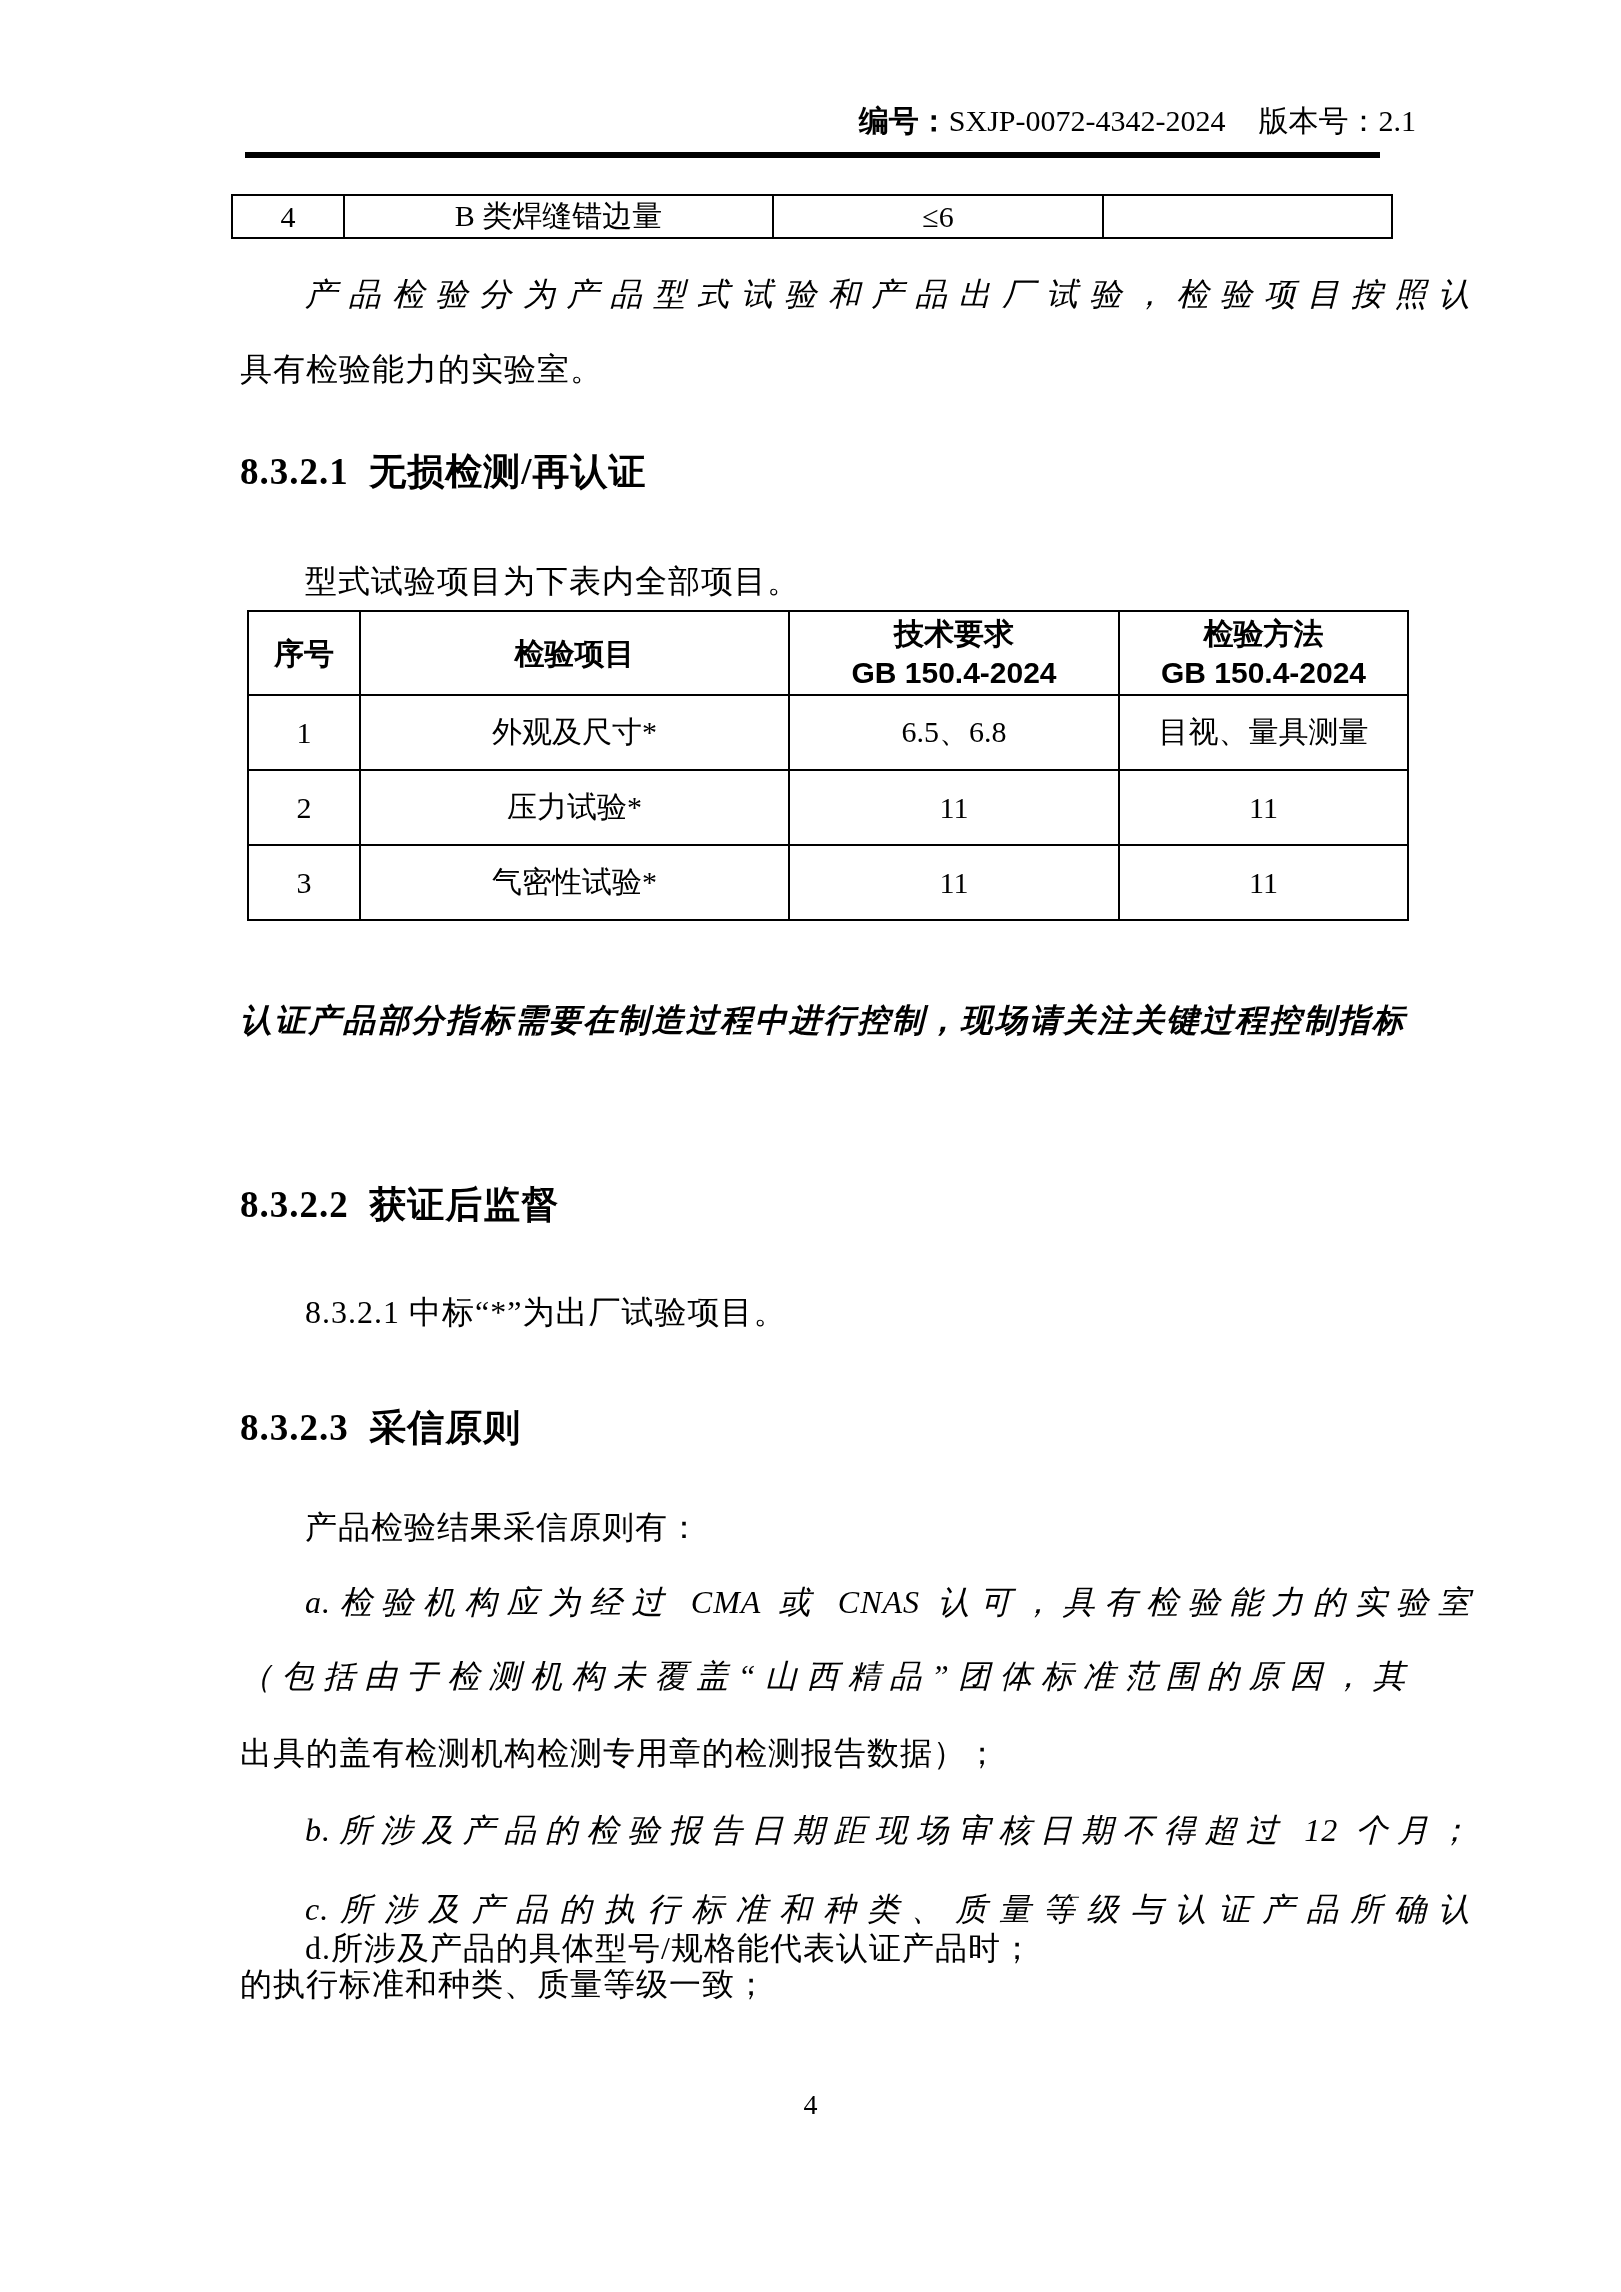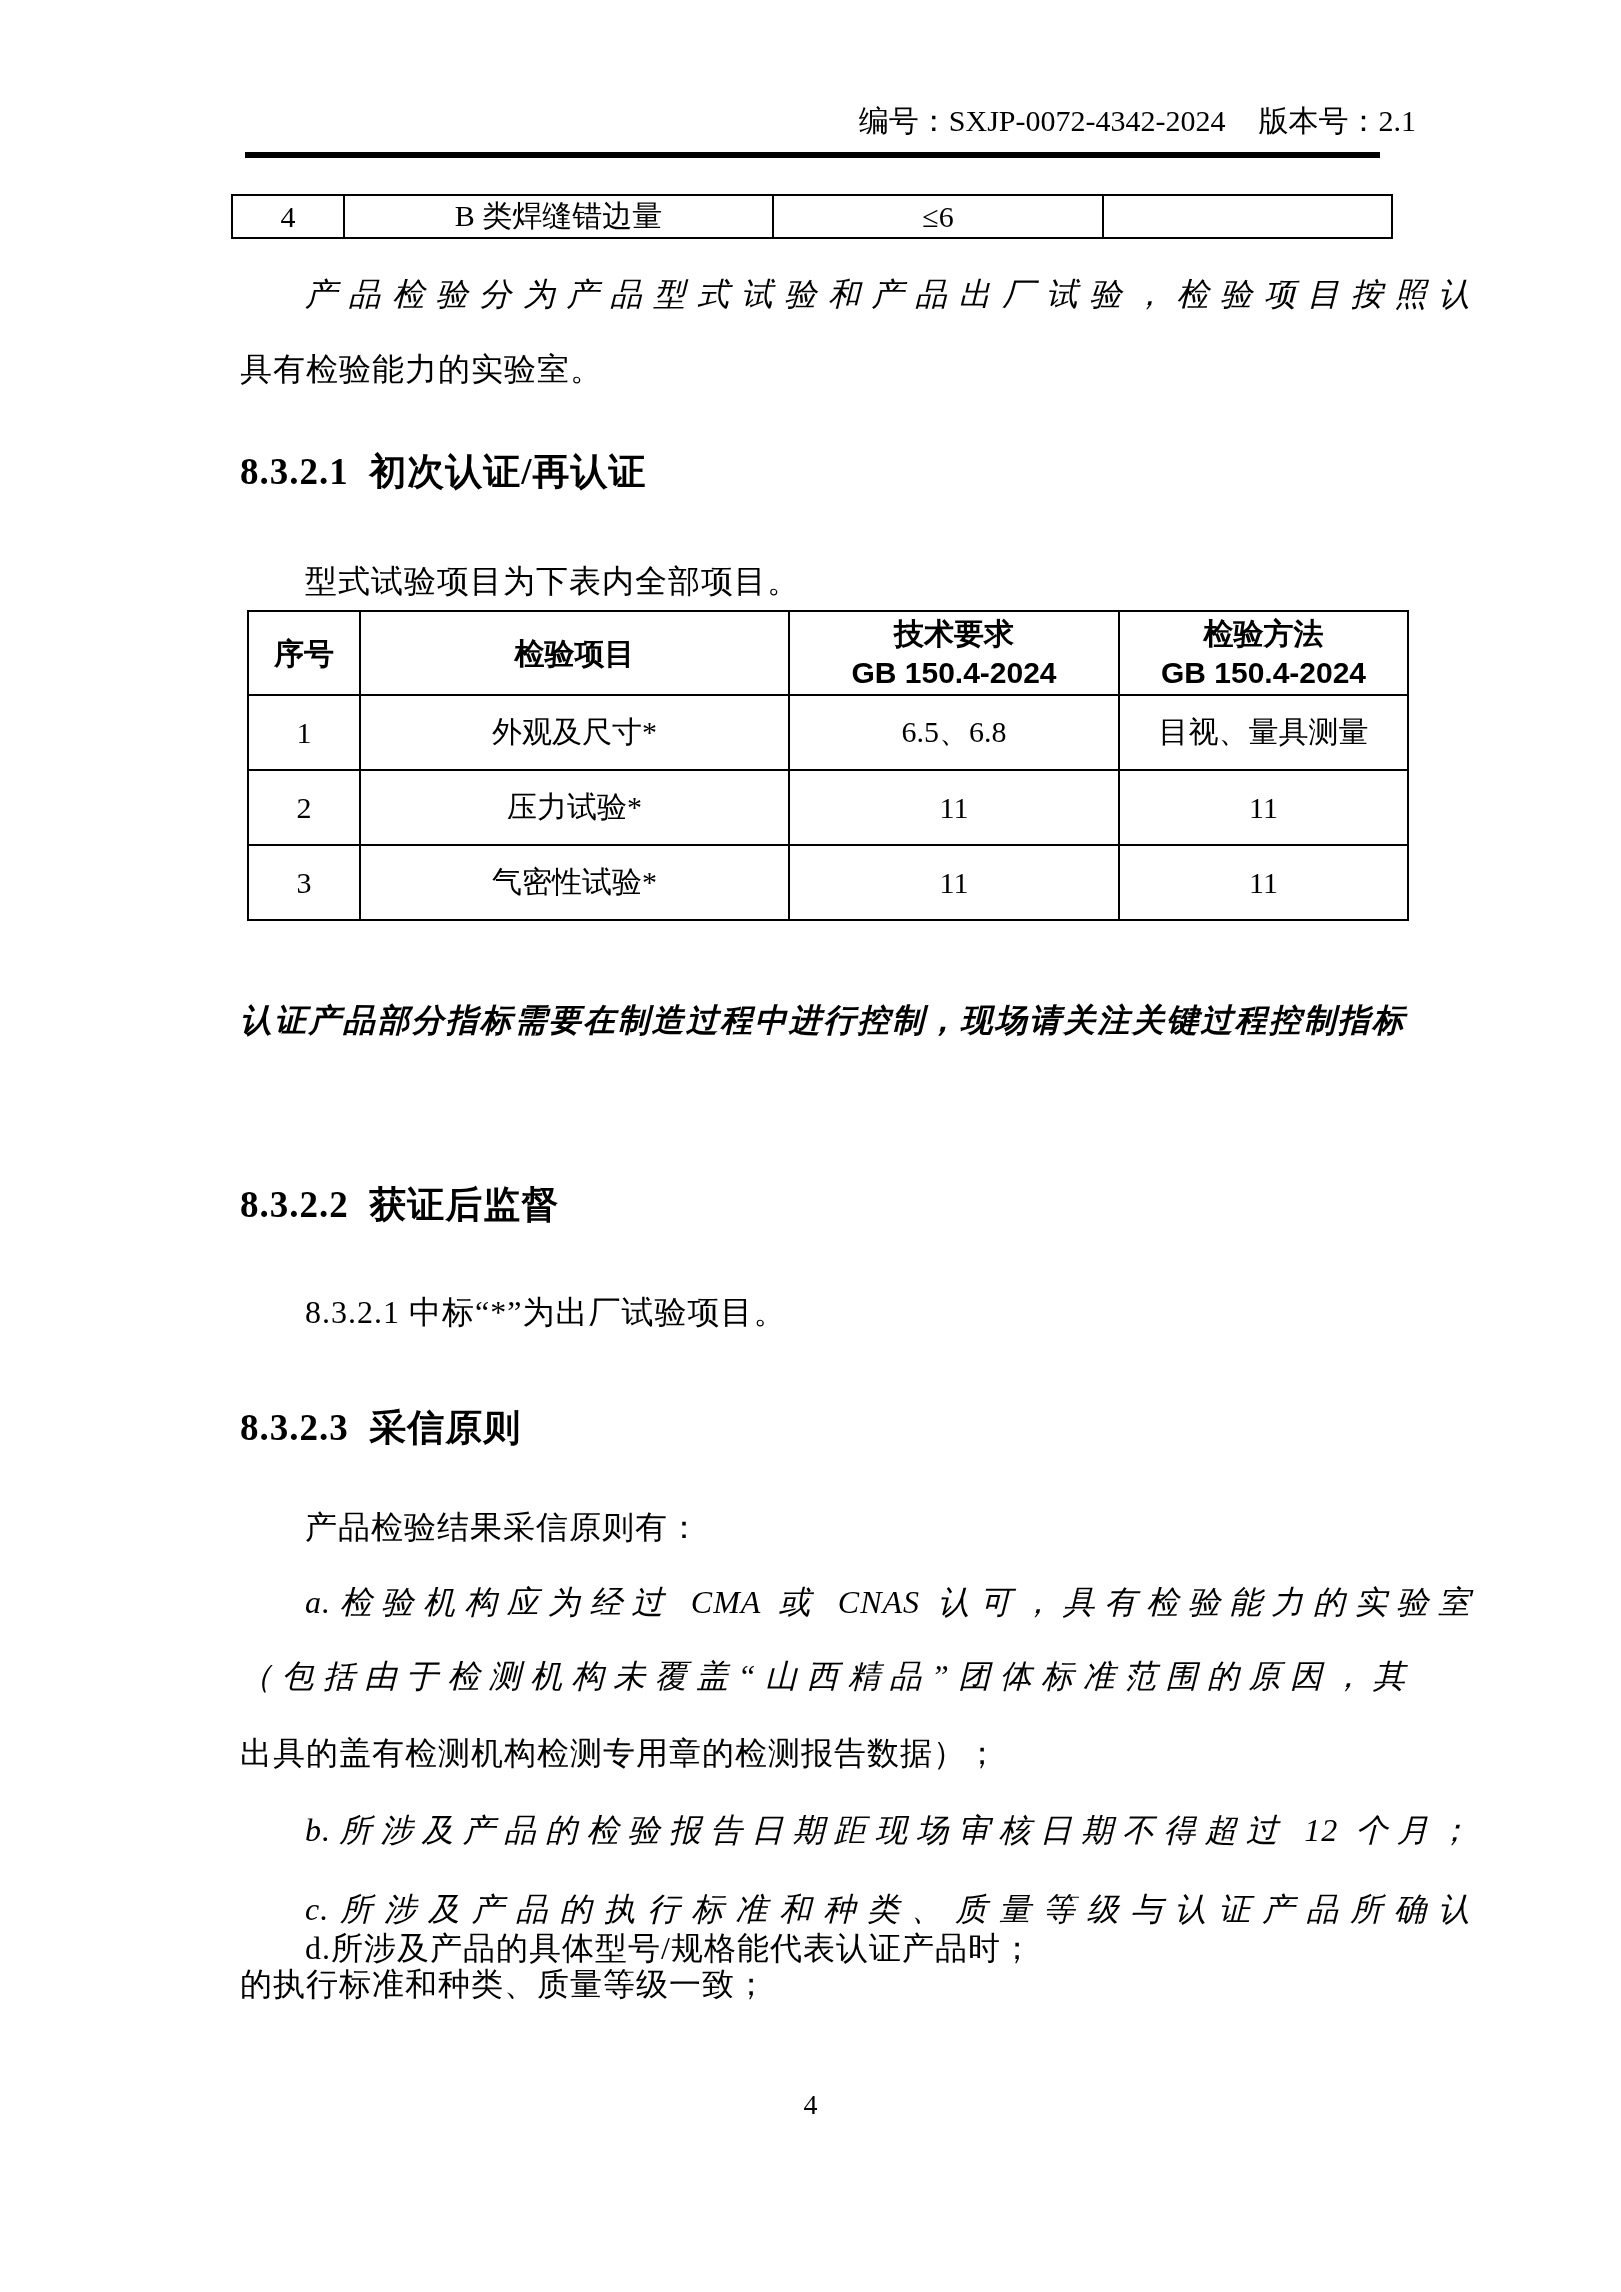--- a/index.html
+++ b/index.html
@@ -43,21 +43,21 @@
     letter-spacing:2px;
   }
 
   .doc-header {
     width:1176px;
     text-align:right;
     font-size:30px;
     white-space:pre;
   }
   .doc-header .hlabel {
-    font-weight:normal;
+    font-weight:bold;
     font-family:"Liberation Sans","DejaVu Sans",sans-serif;
     margin-top:44px;
   }
   .rule { background:#000; }
 
   table.doc-table {
     border-collapse:collapse;
     table-layout:fixed;
     width:1160px;
   }
@@ -105,21 +105,21 @@
         <td>B 类焊缝错边量</td>
         <td>≤6</td>
         <td></td>
       </tr>
     </tbody>
   </table>
 
   <div class="abs line fill indent" style="left:240px; top:272px;">产品检验分为产品型式试验和产品出厂试验，检验项目按照认</div>
   <div class="abs line" style="left:240px; top:347px;">具有检验能力的实验室。</div>
 
-  <div class="abs hd" style="left:240px; top:447px;">8.3.2.1  初次认证/再认证</div>
+  <div class="abs hd" style="left:240px; top:447px;">8.3.2.1  无损检测/再认证</div>
   <div class="abs line indent" style="left:240px; top:559px;">型式试验项目为下表内全部项目。</div>
 
   <table class="doc-table main abs" style="left:247px; top:610px;">
     <colgroup>
         <col style="width:112px">
         <col style="width:429px">
         <col style="width:330px">
         <col style="width:289px">
       </colgroup>
     <tbody>

